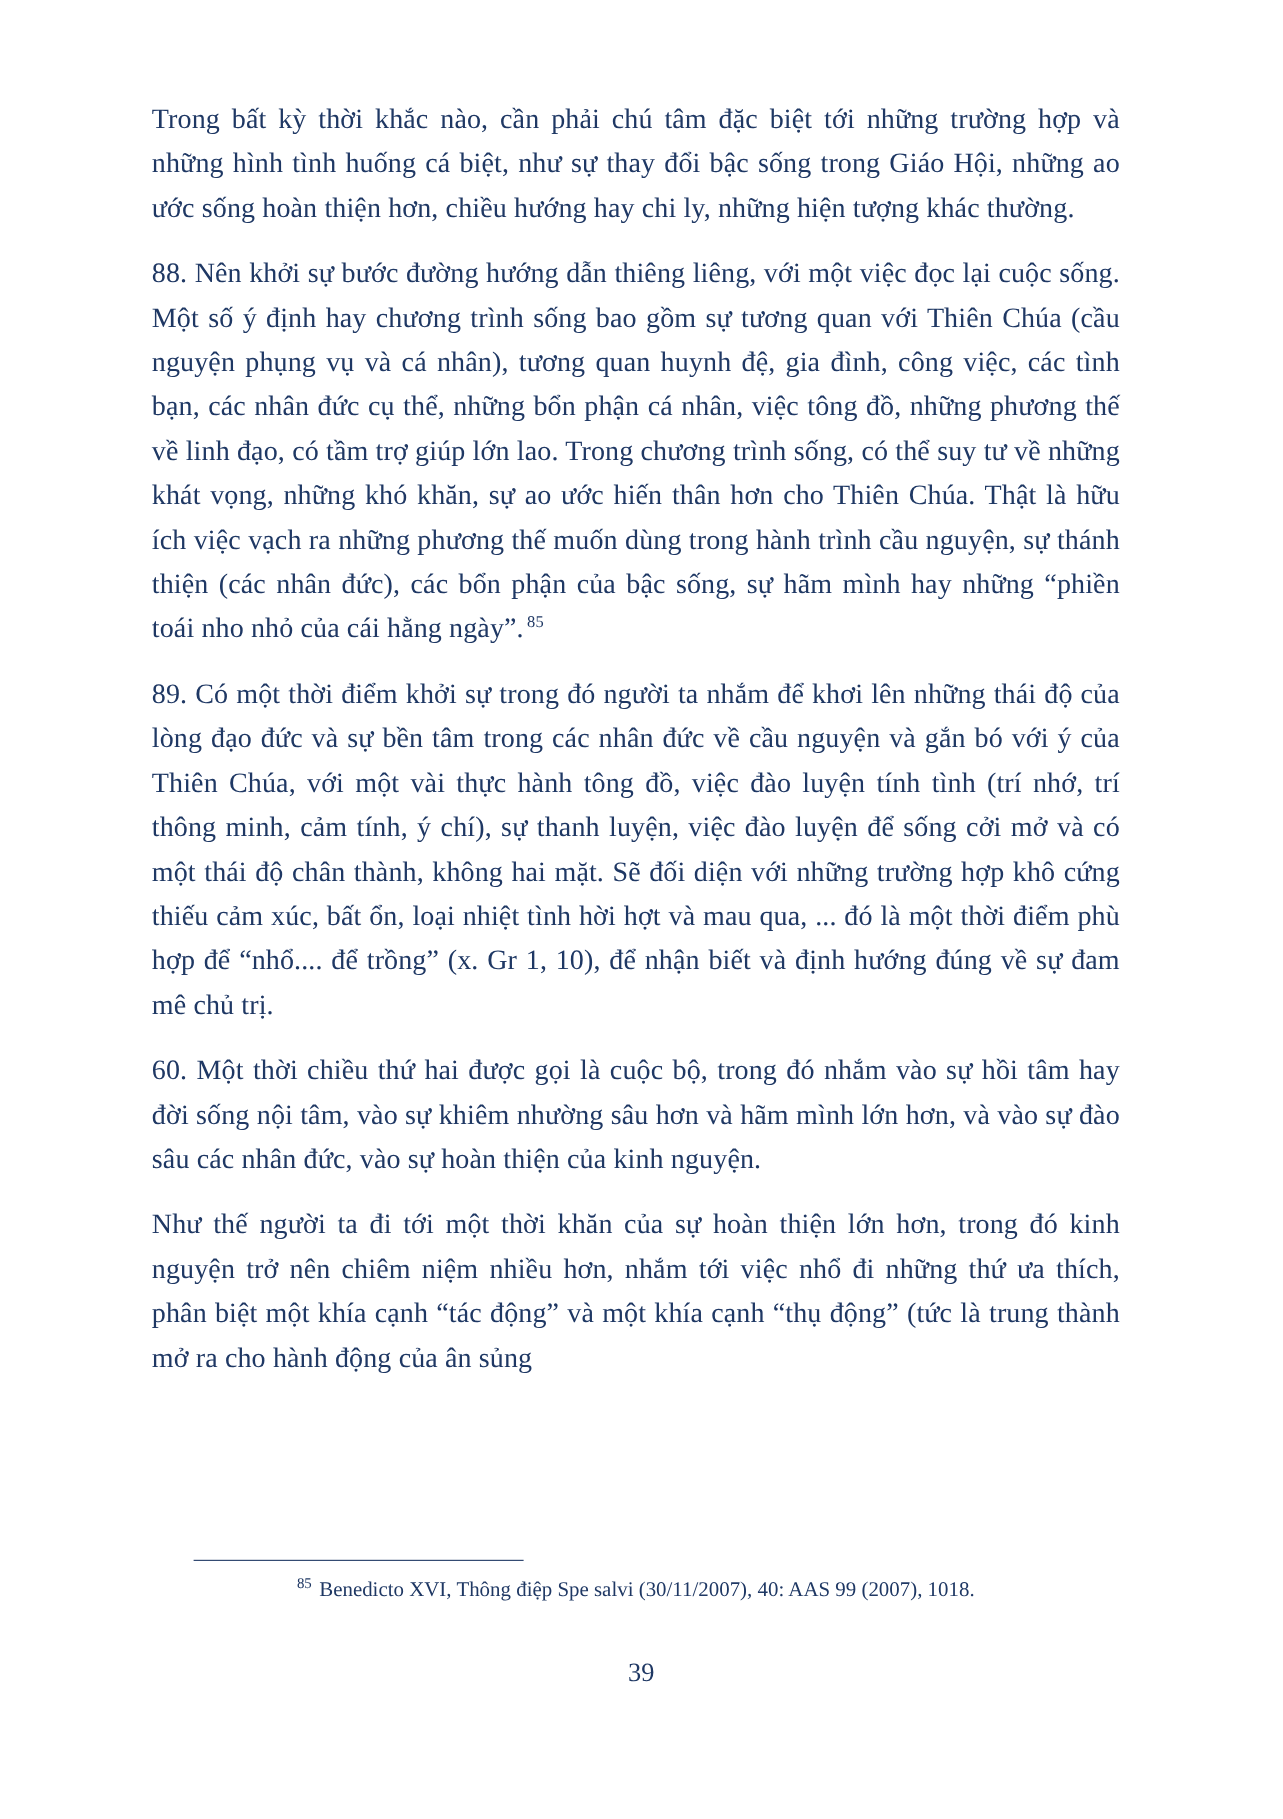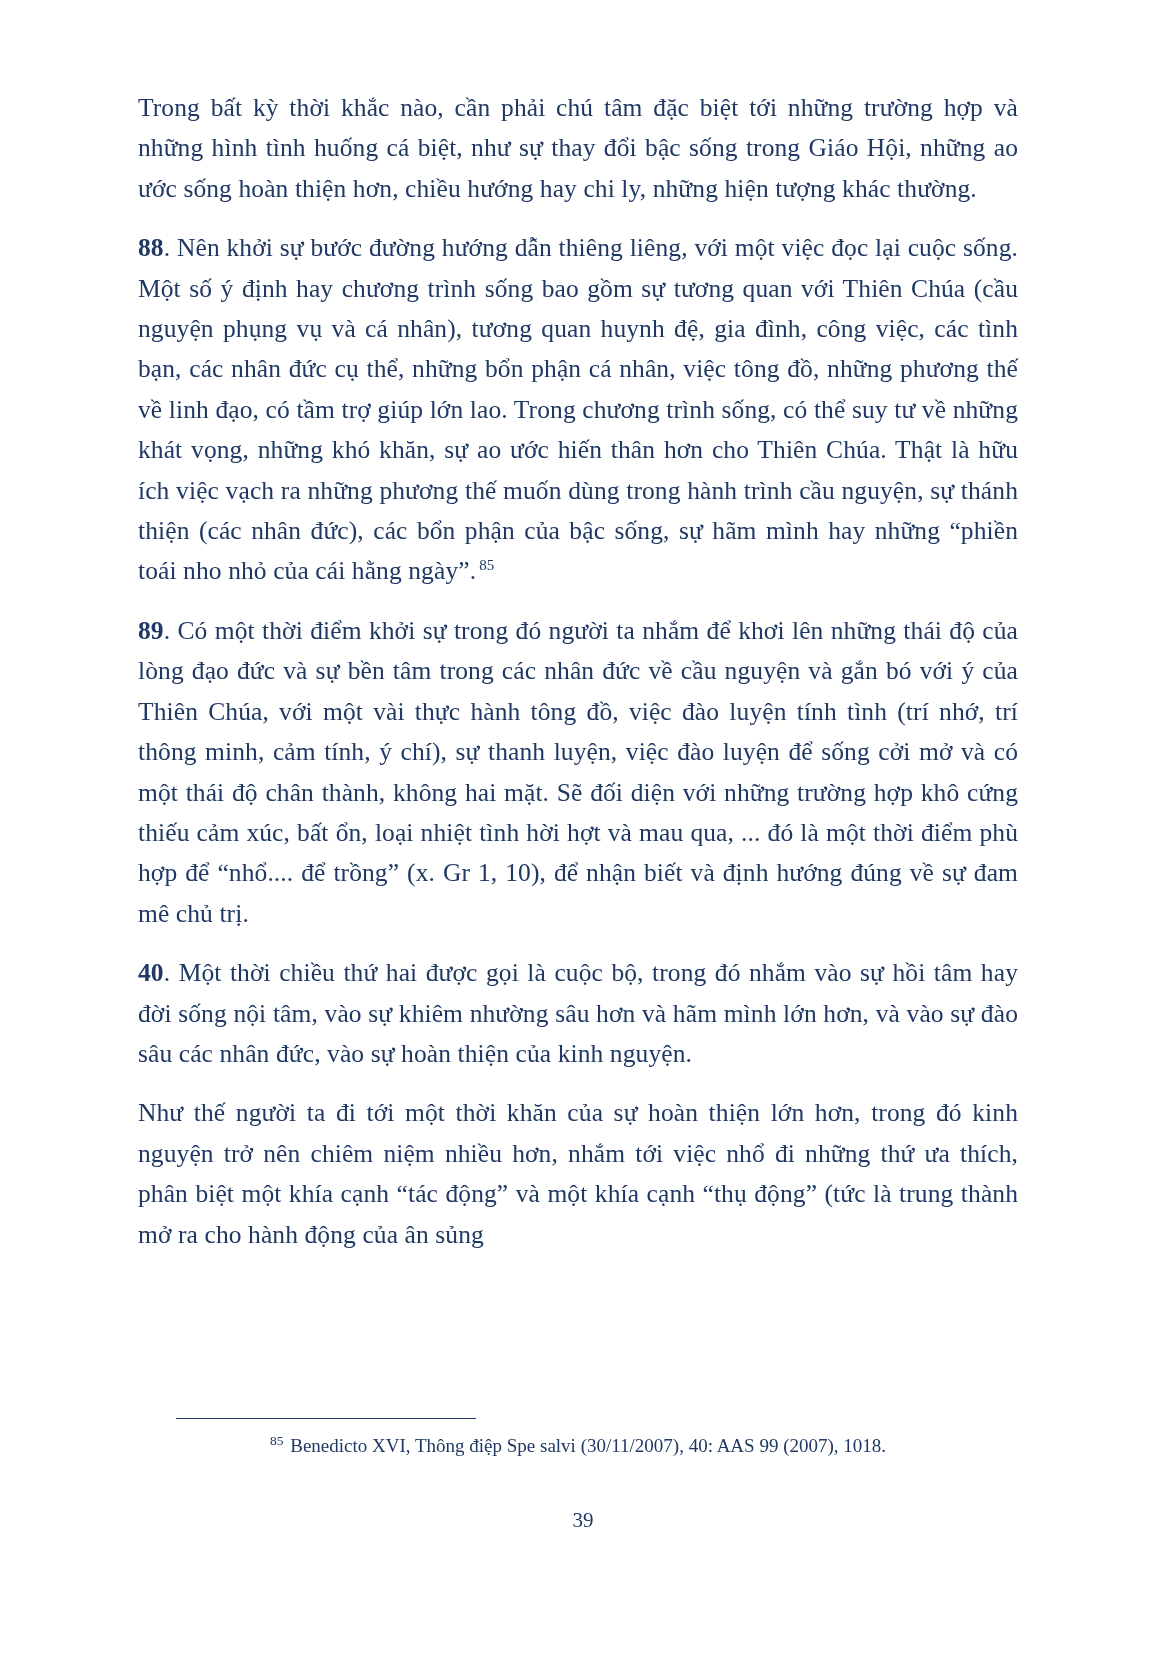--- a/index.html
+++ b/index.html
@@ -26,21 +26,21 @@
     font-size: 25.5px;
     line-height: 1.585;
     text-align: justify;
     text-justify: inter-word;
     color: #1f3864;
     margin: 0 0 19px 0;
     letter-spacing: 0.1px;
   }
   .body-text:last-of-type { margin-bottom: 0; }
   .num {
-    font-weight: bold;
+    font-weight: normal;
   }
   .ital {
   }
   sup.fn {
     font-size: 15px;
     vertical-align: super;
     line-height: 0;
     padding-left: 3px;
   }
   .footnote-area {
@@ -66,36 +66,36 @@
     vertical-align: super;
     line-height: 0;
     padding-right: 2px;
   }
   .page-number {
     position: absolute;
     left: 0;
     top: 1508px;
     width: 1166px;
     text-align: center;
-    font-size: 21px;
+    font-size: 24px;
     color: #1f3864;
   }
 </style>
 </head>
 <body>
 
 <div class="page">
 
   <p class="body-text">Trong bất kỳ thời khắc nào, cần phải chú tâm đặc biệt tới những trường hợp và những hình tình huống cá biệt, như sự thay đổi bậc sống trong Giáo Hội, những ao ước sống hoàn thiện hơn, chiều hướng hay chi ly, những hiện tượng khác thường.</p>
 
   <p class="body-text"><span class="num">88</span><span>. Nên khởi sự bước đường hướng dẫn thiêng liêng, với một việc đọc lại cuộc sống. Một số ý định hay chương trình sống bao gồm sự tương quan với Thiên Chúa (cầu nguyện phụng vụ và cá nhân), tương quan huynh đệ, gia đình, công việc, các tình bạn, các nhân đức cụ thể, những bổn phận cá nhân, việc tông đồ, những phương thế về linh đạo, có tầm trợ giúp lớn lao. Trong chương trình sống, có thể suy tư về những khát vọng, những khó khăn, sự ao ước hiến thân hơn cho Thiên Chúa. Thật là hữu ích việc vạch ra những phương thế muốn dùng trong hành trình cầu nguyện, sự thánh thiện (các nhân đức), các bổn phận của bậc sống, sự hãm mình hay những “phiền toái nho nhỏ của cái hằng ngày”.</span><sup class="fn">85</sup></p>
 
   <p class="body-text"><span class="num">89</span><span>. Có một </span><span class="ital">thời điểm khởi sự</span><span> trong đó người ta nhắm để khơi lên những thái độ của lòng đạo đức và sự bền tâm trong các nhân đức về cầu nguyện và gắn bó với ý của Thiên Chúa, với một vài thực hành tông đồ, việc đào luyện tính tình (trí nhớ, trí thông minh, cảm tính, ý chí), sự thanh luyện, việc đào luyện để sống cởi mở và có một thái độ chân thành, không hai mặt. Sẽ đối diện với những trường hợp khô cứng thiếu cảm xúc, bất ổn, loại nhiệt tình hời hợt và mau qua, ... đó là một thời điểm phù hợp để “nhổ.... để trồng” (x. Gr 1, 10), để nhận biết và định hướng đúng về sự đam mê chủ trị.</span></p>
 
-  <p class="body-text"><span class="num">40</span><span>. Một thời chiều thứ hai được gọi là </span><span class="ital">cuộc bộ</span><span>, trong đó nhắm vào sự hồi tâm hay đời sống nội tâm, vào sự khiêm nhường sâu hơn và hãm mình lớn hơn, và vào sự đào sâu các nhân đức, vào sự hoàn thiện của kinh nguyện.</span></p>
+  <p class="body-text"><span class="num">60</span><span>. Một thời chiều thứ hai được gọi là </span><span class="ital">cuộc bộ</span><span>, trong đó nhắm vào sự hồi tâm hay đời sống nội tâm, vào sự khiêm nhường sâu hơn và hãm mình lớn hơn, và vào sự đào sâu các nhân đức, vào sự hoàn thiện của kinh nguyện.</span></p>
 
   <p class="body-text"><span>Như thế người ta đi tới một thời khăn của sự </span><span class="ital">hoàn thiện lớn hơn</span><span>, trong đó kinh nguyện trở nên chiêm niệm nhiều hơn, nhắm tới việc nhổ đi những thứ ưa thích, phân biệt một khía cạnh “tác động” và một khía cạnh “thụ động” (tức là trung thành mở ra cho hành động của ân sủng</span></p>
 
 </div>
 
 <div class="footnote-area">
   <div class="footnote-rule"></div>
   <div class="footnote-text"><sup>85</sup><span> Benedicto XVI, Thông điệp </span><span class="ital">Spe salvi</span><span> (30/11/2007), 40: </span><span class="ital">AAS</span><span> 99 (2007), 1018.</span></div>
 </div>
 

